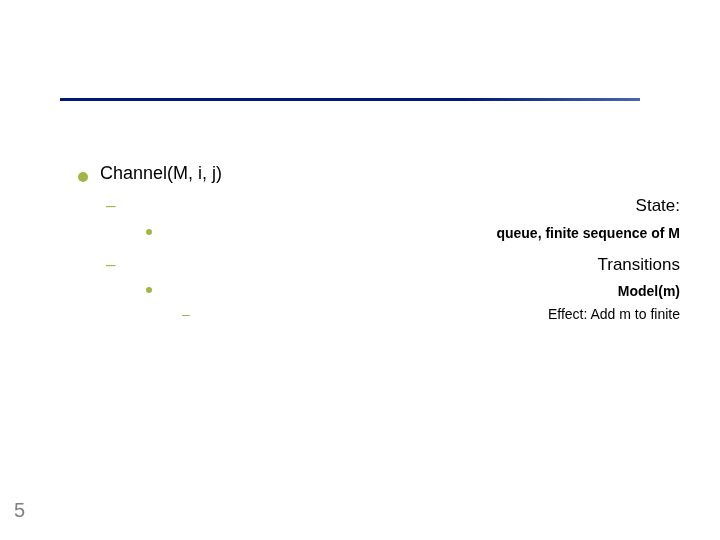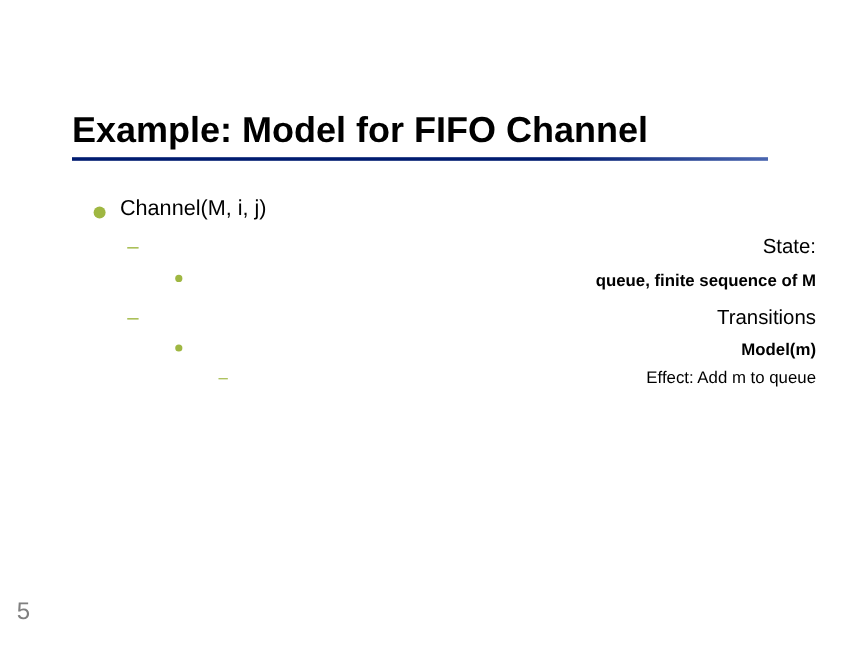--- a/index.html
+++ b/index.html
@@ -130,21 +130,20 @@
     font-size: 20px;
     color: #808080;
   }
 </style>
 </head>
 <body>
 
 <div class="slide">
 
   <div class="title-wrap">
-    <div class="title">Example:  Model for FIFO Channel</div>
     <div class="title-underline"></div>
   </div>
 
   <div class="content">
 
     <div class="lvl-disc">
       <span class="bullet"></span>
       <span class="text">Channel(M, i, j)</span>
     </div>
 
@@ -157,21 +156,21 @@
           <li>queue, finite sequence of M</li>
         </ul>
       </li>
 
       <li>
         <span>Transitions</span>
         <ul class="dot">
           <li>
             <span>Model(m)</span>
             <ul class="subdash">
-              <li>Effect:    Add m to queue</li>
+              <li>Effect:    Add m to finite</li>
             </ul>
           </li>
         </ul>
       </li>
 
     </ul>
 
   </div>
 
   <div class="pagenum">5</div>

